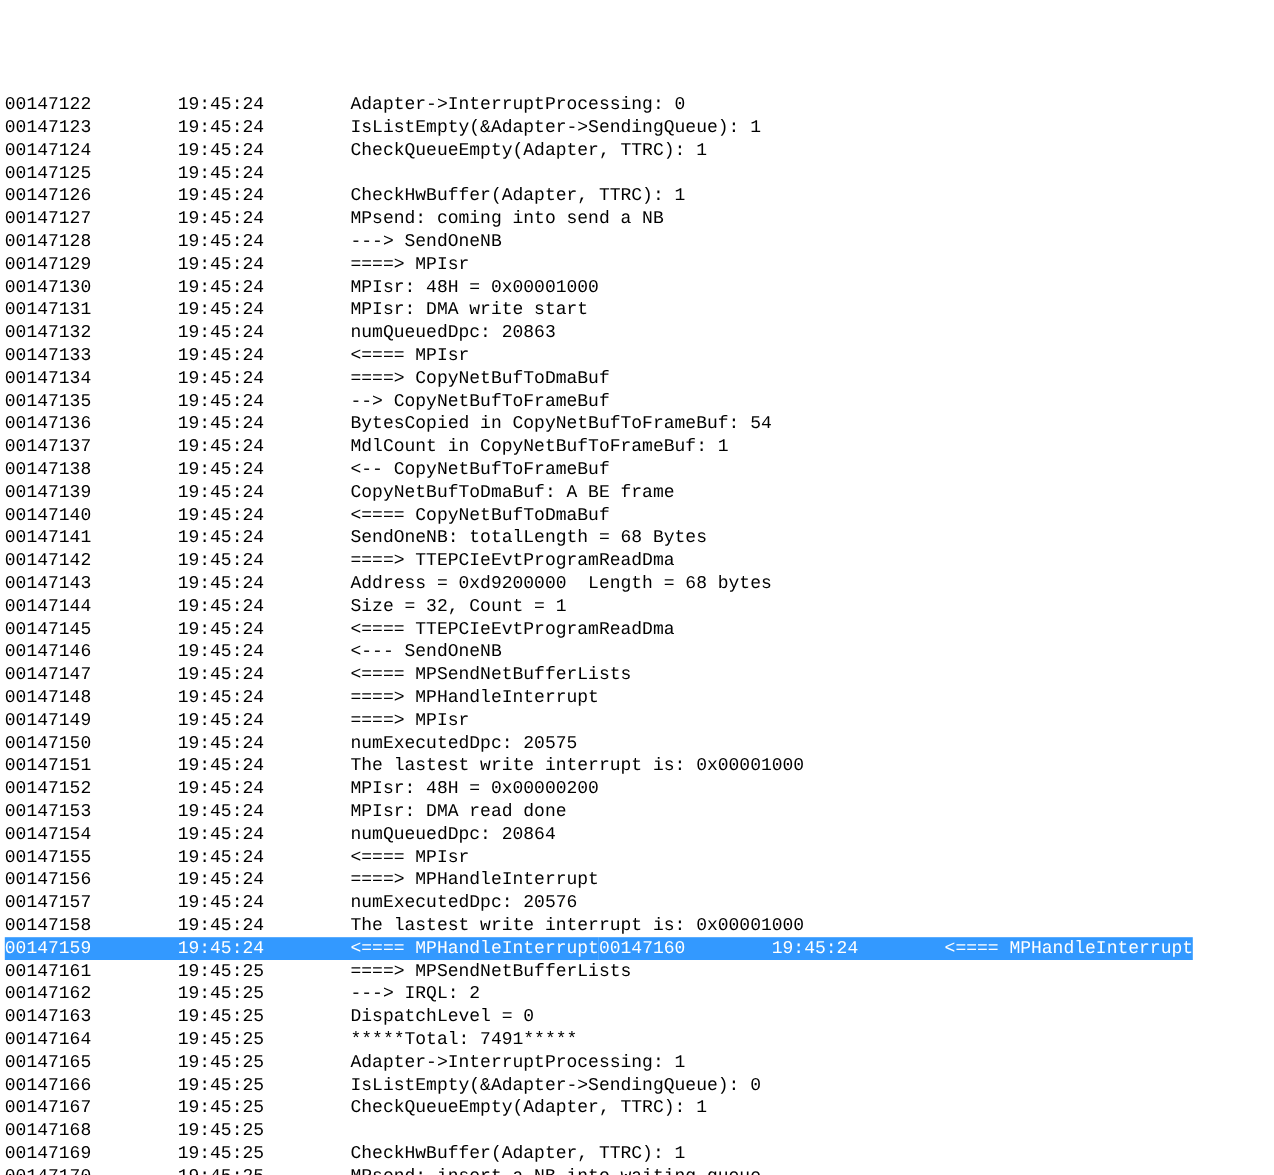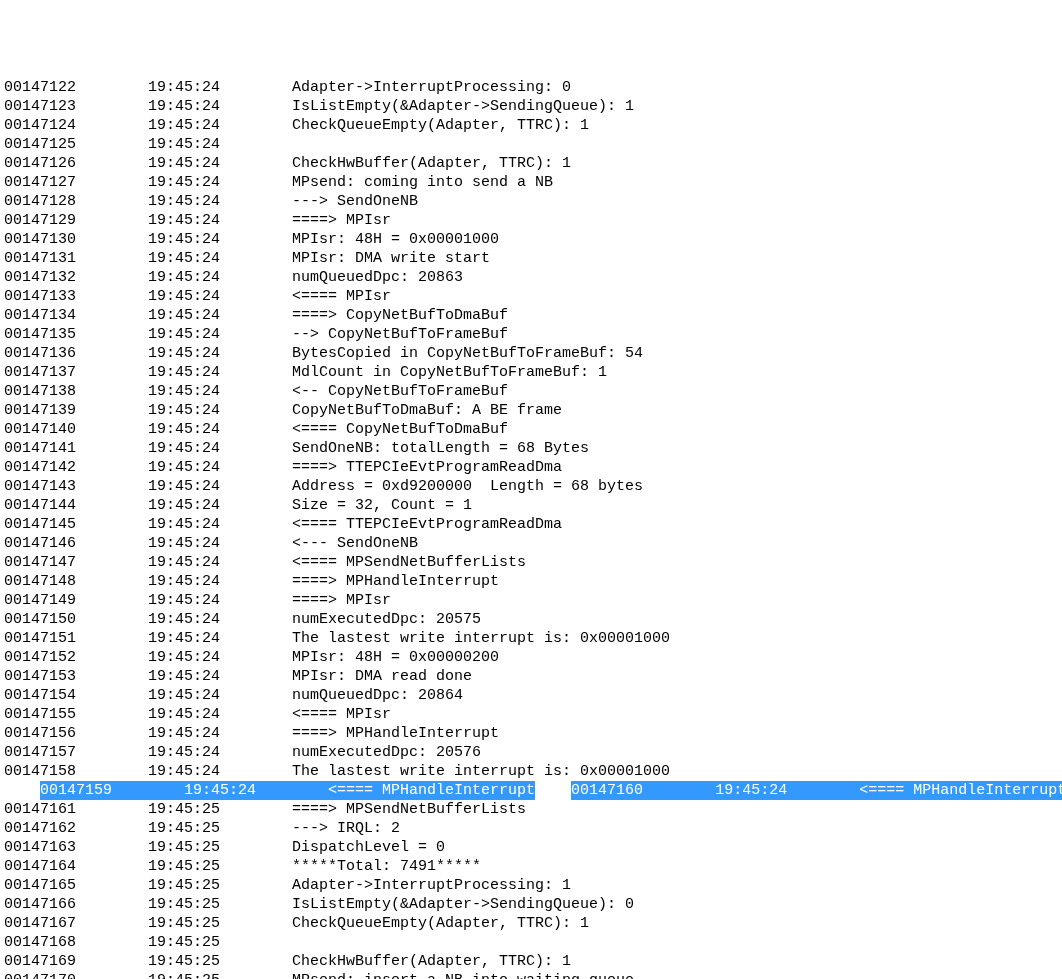--- a/index.html
+++ b/index.html
@@ -16,21 +16,20 @@
   .log-line {
     padding: 0;
     margin: 0;
     height: 19px;
     font-family: Liberation Mono, monospace;
   }
   .log-line.selected {
     background: #3399ff;
     color: #ffffff;
     display: inline-block;
-    margin-left: 36px;
   }
   .log-container {
     padding: 2px 4px;
   }
 </style>
 </head>
 <body>
 
 
 

